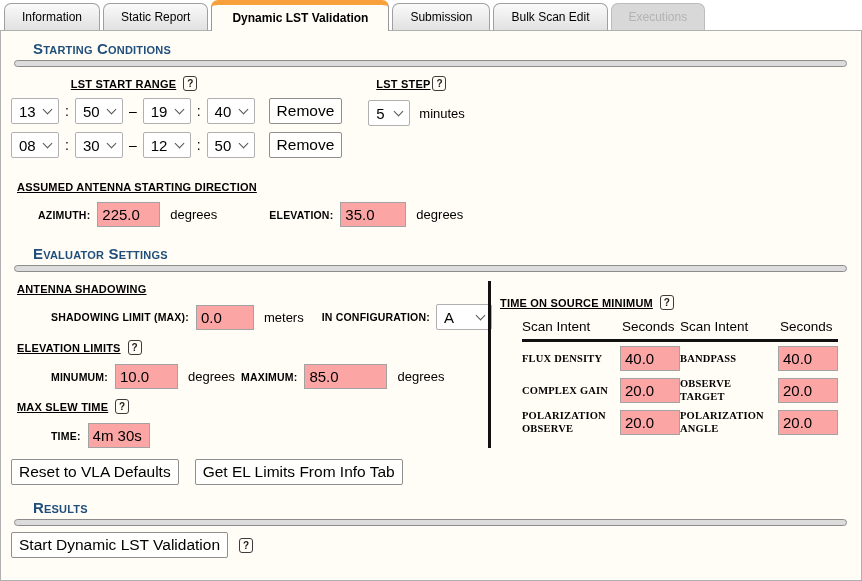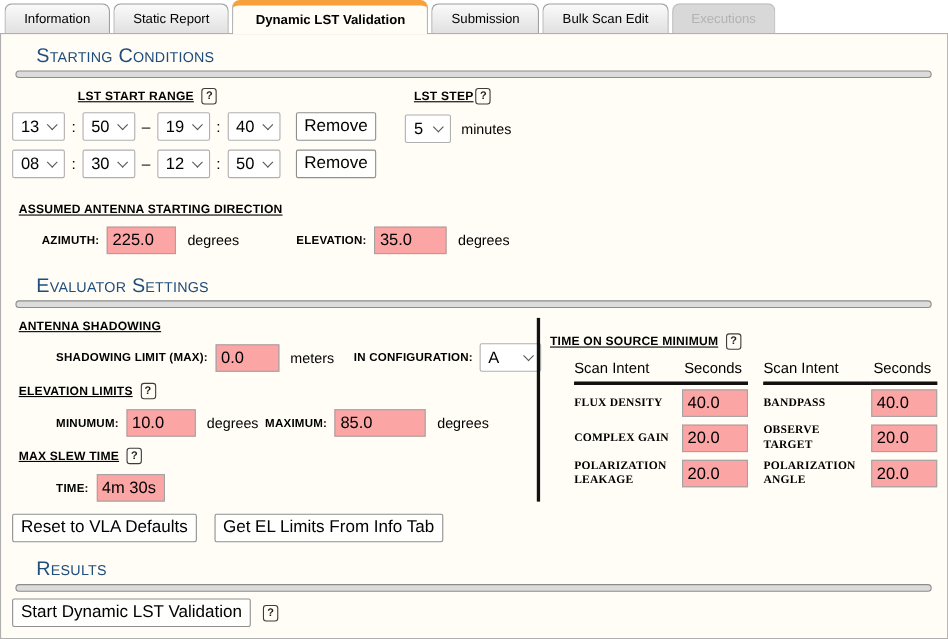--- a/index.html
+++ b/index.html
@@ -20,21 +20,21 @@
     background:#fffdf5;border-color:#999;
     border-top:5px solid #f8a13c;padding:0 20px;
   }
   .tab.disabled{background:#d8d8d8;color:#b3b3b3;border-color:#bcbcbc;cursor:default;}
   
   .content{
     box-sizing:border-box;width:862px;height:551px;background:#fffdf5;
     border:1px solid #b0b0b0;border-top:1px solid #b0b0b0;padding-top:7px;overflow:hidden;
   }
   .section-heading{
-    font-variant:small-caps;font-weight:normal;color:#1f4e7c;font-size:18px;
+    font-variant:small-caps;font-weight:bold;color:#1f4e7c;font-size:15px;
     margin:2px 0 3px 32px;letter-spacing:.2px;
   }
   .divider{height:5px;background:#dcdcdc;border:1px solid #8c8c8c;border-radius:5px;margin:3px 14px 9px 13px;}
   .group-label{
     display:flex;align-items:center;gap:7px;
     font-size:11px;font-weight:bold;letter-spacing:.2px;
   }
   .group-label .txt{text-decoration:underline;}
   .flabel{font-size:10.5px;font-weight:bold;letter-spacing:.2px;white-space:nowrap;}
   .unit{font-size:13px;}
@@ -76,21 +76,21 @@
   
   .eval-wrap{display:flex;align-items:stretch;margin-top:4px;}
   .eval-left{box-sizing:border-box;width:487px;padding-left:16px;flex:none;}
   .eval-vsep{width:3px;background:#111;flex:none;}
   .eval-right{box-sizing:border-box;padding-left:9px;padding-top:14px;flex:1;}
   .eval-left .group-label{margin-top:10px;}
   .eval-left .field-row{margin-left:34px;}
   .gap18{width:18px;flex:none;}
   .gap6{width:6px;flex:none;}
   
-  .tos-wrap{display:flex;gap:14px;margin-left:22px;margin-top:9px;}
+  .tos-wrap{display:flex;margin-left:22px;margin-top:9px;}
   table.tos{border-collapse:collapse;}
   .tos th{
     font-weight:normal;font-size:13.5px;text-align:left;
     border-bottom:3px solid #111;padding:0 0 5px 0;
   }
   .tos th.sec{padding-left:2px;}
   .tos td{padding:4px 0 2px 0;vertical-align:middle;}
   .tos td.intent{width:92px;padding-right:6px;font-size:10.5px;font-weight:bold;line-height:1.25;letter-spacing:.2px;font-family:Liberation Serif, serif;}
   .tos .tinput{width:60px;}
   .bottom-buttons{display:flex;gap:16px;margin:11px 0 0 10px;}
@@ -264,21 +264,21 @@
           <tbody>
             <tr>
               <td class="intent">FLUX DENSITY</td>
               <td><input class="tinput" value="40.0" style=""></td>
             </tr>
             <tr>
               <td class="intent">COMPLEX GAIN</td>
               <td><input class="tinput" value="20.0" style=""></td>
             </tr>
             <tr>
-              <td class="intent">POLARIZATION LEAKAGE</td>
+              <td class="intent">POLARIZATION OBSERVE</td>
               <td><input class="tinput" value="20.0" style=""></td>
             </tr>
           </tbody>
         </table>
 
         <table class="tos">
           <thead>
             <tr>
               <th>Scan Intent</th>
               <th class="sec">Seconds</th>

